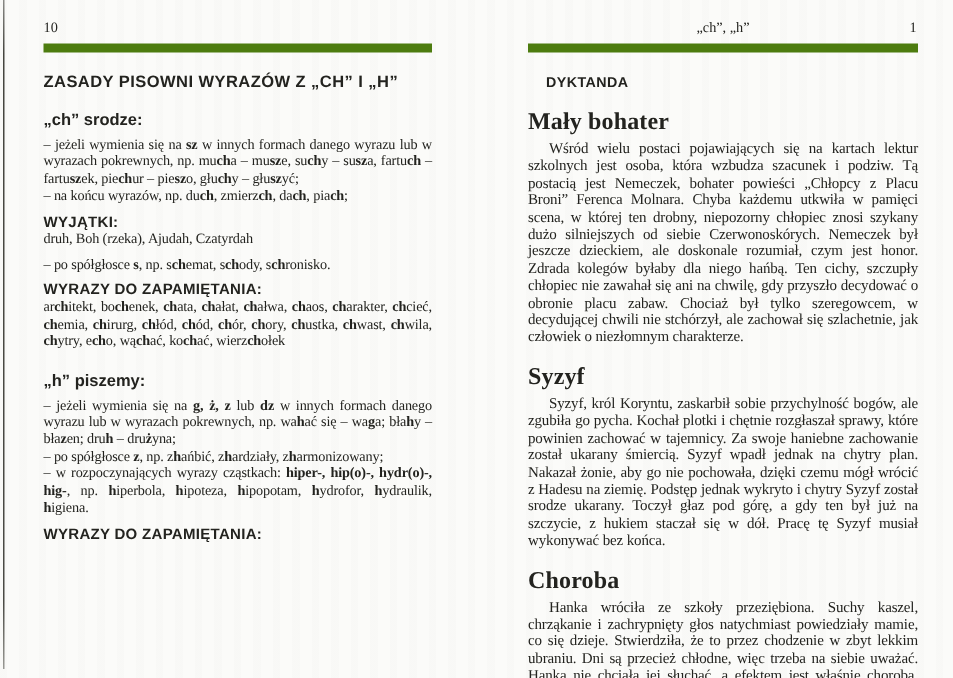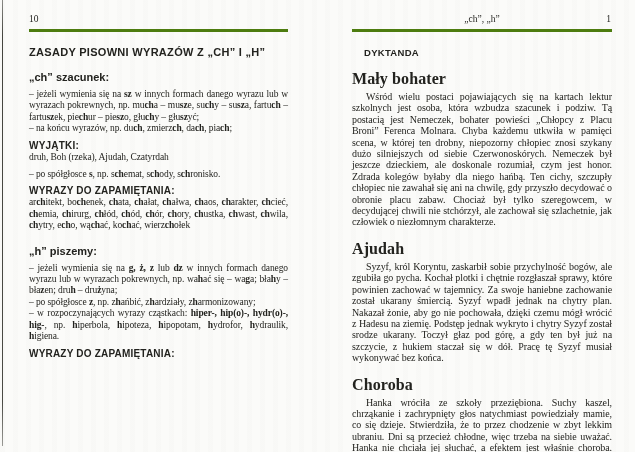--- a/index.html
+++ b/index.html
@@ -28,21 +28,21 @@
   .page {
     position: absolute;
     top: 13px;
   }
   .page--left  { left: 29px;  width: 259px; }
   .page--right { left: 352px; width: 260px; }
 
   .pg-header {
     position: relative;
     height: 16px;
-    border-bottom: 3px solid #4d7c0f;
+    border-bottom: 6px solid #4d7c0f;
     font-size: 9.5px;
     line-height: 12px;
   }
   .pg-header--right { text-align: center; }
   .pgnum--right {
     position: absolute;
     right: 1px; top: 0;
   }
 
   .book-title {
@@ -102,21 +102,21 @@
 
 <div class="edge-left"></div>
 
 <section class="page page--left">
   <header class="pg-header pg-header--left">
     <span class="pgnum">10</span>
   </header>
 
   <h1 class="book-title">ZASADY PISOWNI WYRAZÓW Z „CH” I „H”</h1>
 
-  <h2 class="rule-heading">„ch” szacunek:</h2>
+  <h2 class="rule-heading">„ch” srodze:</h2>
   <p class="body">– jeżeli wymienia się na <b>sz</b> w innych formach danego wyrazu lub w wyrazach pokrewnych, np. mu<b>ch</b>a – mu<b>sz</b>e, su<b>ch</b>y – su<b>sz</b>a, fartu<b>ch</b> – fartu<b>sz</b>ek, pie<b>ch</b>ur – pie<b>sz</b>o, głu<b>ch</b>y – głu<b>sz</b>yć;<br>– na końcu wyrazów, np. du<b>ch</b>, zmierz<b>ch</b>, da<b>ch</b>, pia<b>ch</b>;</p>
 
   <div class="label">WYJĄTKI:</div>
   <p class="body body--tight">druh, Boh (rzeka), Ajudah, Czatyrdah</p>
 
   <p class="body">– po spółgłosce <b>s</b>, np. s<b>ch</b>emat, s<b>ch</b>ody, s<b>ch</b>ronisko.</p>
 
   <div class="label">WYRAZY DO ZAPAMIĘTANIA:</div>
   <p class="body body--tight">ar<b>ch</b>itekt, bo<b>ch</b>enek, <b>ch</b>ata, <b>ch</b>ałat, <b>ch</b>ałwa, <b>ch</b>aos, <b>ch</b>arakter, <b>ch</b>cieć, <b>ch</b>emia, <b>ch</b>irurg, <b>ch</b>łód, <b>ch</b>ód, <b>ch</b>ór, <b>ch</b>ory, <b>ch</b>ustka, <b>ch</b>wast, <b>ch</b>wila, <b>ch</b>ytry, e<b>ch</b>o, wą<b>ch</b>ać, ko<b>ch</b>ać, wierz<b>ch</b>ołek</p>
 
@@ -133,21 +133,21 @@
   </header>
 
   <h2 class="dyktanda-title">DYKTANDA</h2>
 
   <div>
     <h3 class="dict-heading">Mały bohater</h3>
     <p class="dict-text">Wśród wielu postaci pojawiających się na kartach lektur szkolnych jest osoba, która wzbudza szacunek i podziw. Tą postacią jest Nemeczek, bohater powieści „Chłopcy z Placu Broni” Ferenca Molnara. Chyba każdemu utkwiła w pamięci scena, w której ten drobny, niepozorny chłopiec znosi szykany dużo silniejszych od siebie Czerwonoskórych. Nemeczek był jeszcze dzieckiem, ale doskonale rozumiał, czym jest honor. Zdrada kolegów byłaby dla niego hańbą. Ten cichy, szczupły chłopiec nie zawahał się ani na chwilę, gdy przyszło decydować o obronie placu zabaw. Chociaż był tylko szeregowcem, w decydującej chwili nie stchórzył, ale zachował się szlachetnie, jak człowiek o niezłomnym charakterze.</p>
   </div>
 
   <div>
-    <h3 class="dict-heading">Ajudah</h3>
+    <h3 class="dict-heading">Syzyf</h3>
     <p class="dict-text">Syzyf, król Koryntu, zaskarbił sobie przychylność bogów, ale zgubiła go pycha. Kochał plotki i chętnie rozgłaszał sprawy, które powinien zachować w tajemnicy. Za swoje haniebne zachowanie został ukarany śmiercią. Syzyf wpadł jednak na chytry plan. Nakazał żonie, aby go nie pochowała, dzięki czemu mógł wrócić z Hadesu na ziemię. Podstęp jednak wykryto i chytry Syzyf został srodze ukarany. Toczył głaz pod górę, a gdy ten był już na szczycie, z hukiem staczał się w dół. Pracę tę Syzyf musiał wykonywać bez końca.</p>
   </div>
 
   <div>
     <h3 class="dict-heading">Choroba</h3>
     <p class="dict-text">Hanka wróciła ze szkoły przeziębiona. Suchy kaszel, chrząkanie i zachrypnięty głos natychmiast powiedziały mamie, co się dzieje. Stwierdziła, że to przez chodzenie w zbyt lekkim ubraniu. Dni są przecież chłodne, więc trzeba na siebie uważać. Hanka nie chciała jej słuchać, a efektem jest właśnie choroba. Mama kazała dziewczynce położyć się do łóżka, przygotowała herbatę z sokiem malinowym i podała jej lekarstwa.</p>
   </div>
 </section>
 
 </body></html>

